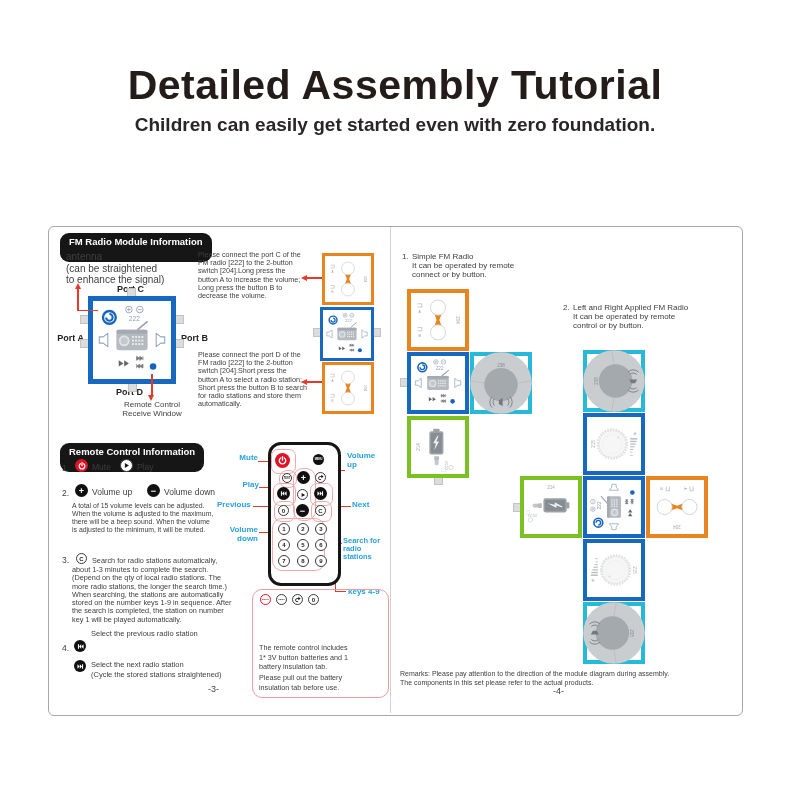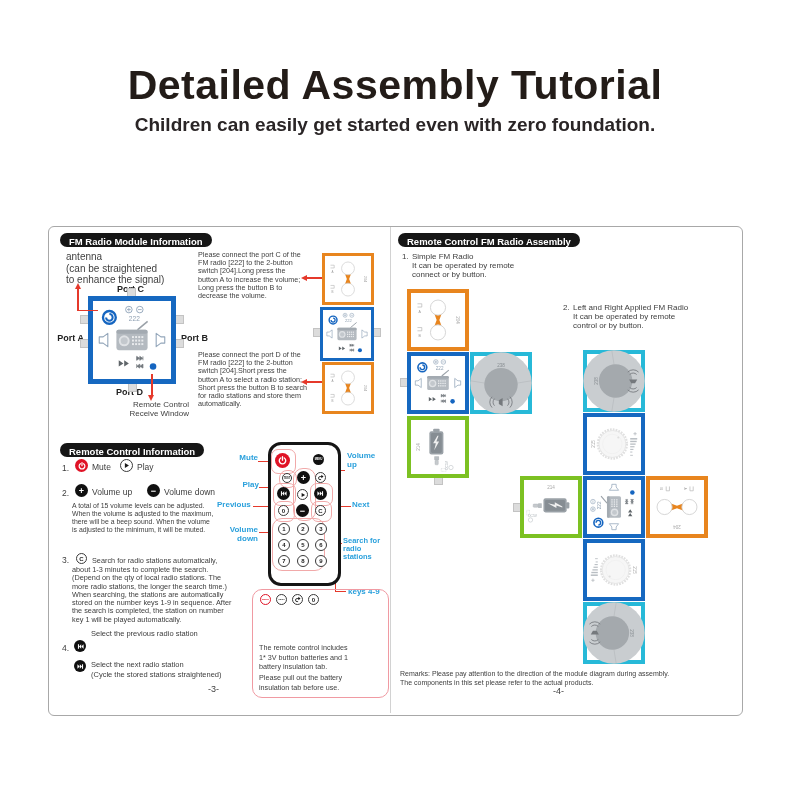--- a/index.html
+++ b/index.html
@@ -1,20 +1,20 @@
 <!DOCTYPE html>
 <html><head>
 <meta charset="utf-8">
 <style>
   html,body{margin:0;padding:0;background:#fff}
   #page{position:relative;width:790px;height:800px;background:#fff;font-family:"Liberation Sans",sans-serif;overflow:hidden}
   svg{font-family:"Liberation Sans",sans-serif}
   .t{position:absolute;color:#3d3d3d}
   .pre{white-space:pre-line}
-  .pill{position:absolute;background:#161616;color:#fff;font-weight:bold;font-size:9.5px;line-height:1;padding:4px 9px 0;border-radius:9px}
+  .pill{position:absolute;background:#161616;color:#fff;font-weight:bold;font-size:9.5px;line-height:1;padding:4px 9px 15px;border-radius:9px}
   .mod{position:absolute;background:#fff;box-sizing:border-box}
   .mod>svg{position:absolute;left:0;top:0;width:100%;height:100%;overflow:visible}
   .tab{position:absolute;background:#dcdcdc;border:1px solid #c3c3c3;box-sizing:border-box}
   .rl{position:absolute;background:#e5392b}
   .ah{position:absolute;width:0;height:0;border-style:solid;border-color:transparent}
   .bl{position:absolute;color:#2aa0dc;font-weight:bold;font-size:8px;line-height:8.6px;white-space:pre-line}
   .btn{position:absolute;border-radius:50%;display:flex;align-items:center;justify-content:center;box-sizing:border-box;font-weight:bold}
   .bk{background:#101010;color:#fff}
   .bo{background:#fff;border:1.2px solid #3a3a3a;color:#1a1a1a}
   .br{background:#e01326;color:#fff}
@@ -172,21 +172,21 @@
         <use href="#g-radio"></use>
       </svg>
   </div>
 
   <div class="ah" style="left:74.5px;top:283px;border-width:0 3.5px 6px 3.5px;border-bottom-color:#e5392b"></div>
   <div class="rl" style="left:77px;top:288px;width:1.5px;height:23px"></div>
   <div class="rl" style="left:78px;top:309.5px;width:20px;height:1.5px"></div>
 
   <div class="rl" style="left:151px;top:374px;width:1.5px;height:22px"></div>
   <div class="ah" style="left:148px;top:395px;border-width:6px 3.5px 0 3.5px;border-top-color:#e5392b"></div>
-  <div class="t pre" style="left:115px;top:400px;width:74px;text-align:right;font-size:8px;line-height:9.2px;color:#3f3f3f">Remote Control
+  <div class="t pre" style="left:115px;top:400px;width:74px;text-align:center;font-size:8px;line-height:9.2px;color:#3f3f3f">Remote Control
 Receive Window</div>
 
   <div class="t pre" style="left:198px;top:251px;width:122px;font-size:7.2px;line-height:8.2px;color:#404040">Please connect the port C of the
 FM radio [222] to the 2-button
 switch [204].Long press the
 button A to increase the volume;
 Long press the button B to
 decrease the volume.</div>
   <div class="t pre" style="left:198px;top:351px;width:122px;font-size:7.2px;line-height:8.2px;color:#404040">Please connect the port D of the
 FM radio [222] to the 2-button
@@ -361,21 +361,20 @@
         <use href="#g-ic-return"></use>
       </svg>
     </div>
   <div class="btn bo" style="left:308px;top:594px;width:11px;height:11px;font-size:6px">0</div>
   <div class="t pre" style="left:259px;top:643px;width:126px;font-size:7.2px;line-height:9.6px">The remote control includes
 1* 3V button batteries and 1
 battery insulation tab.</div>
   <div class="t pre" style="left:259px;top:673px;width:126px;font-size:7.2px;line-height:9.6px">Please pull out the battery
 insulation tab before use.</div>
 
-  <div class="pill" style="left:398px;top:233px">Remote Control FM Radio Assembly</div>
 
   <div class="t" style="left:402px;top:252px;font-size:8px">1.</div>
   <div class="t pre" style="left:412px;top:252px;font-size:8px;line-height:9.2px">Simple FM Radio
 It can be operated by remote
 connect or by button.</div>
   <div class="t" style="left:563px;top:303px;font-size:8px">2.</div>
   <div class="t pre" style="left:573px;top:303px;font-size:8px;line-height:9.2px">Left and Right Applied  FM Radio
 It can be operated by remote
 control or by button.</div>
 

